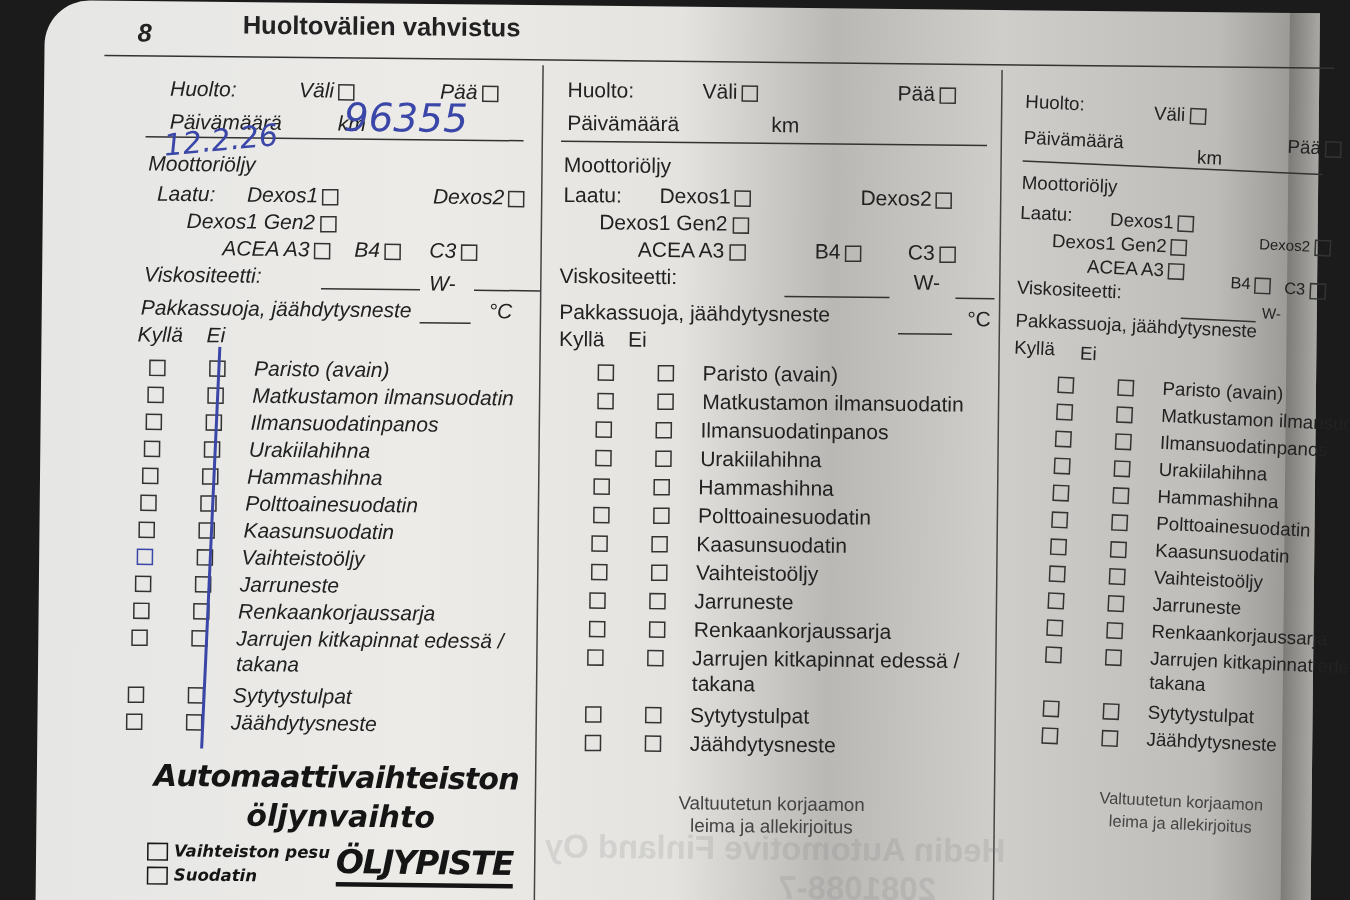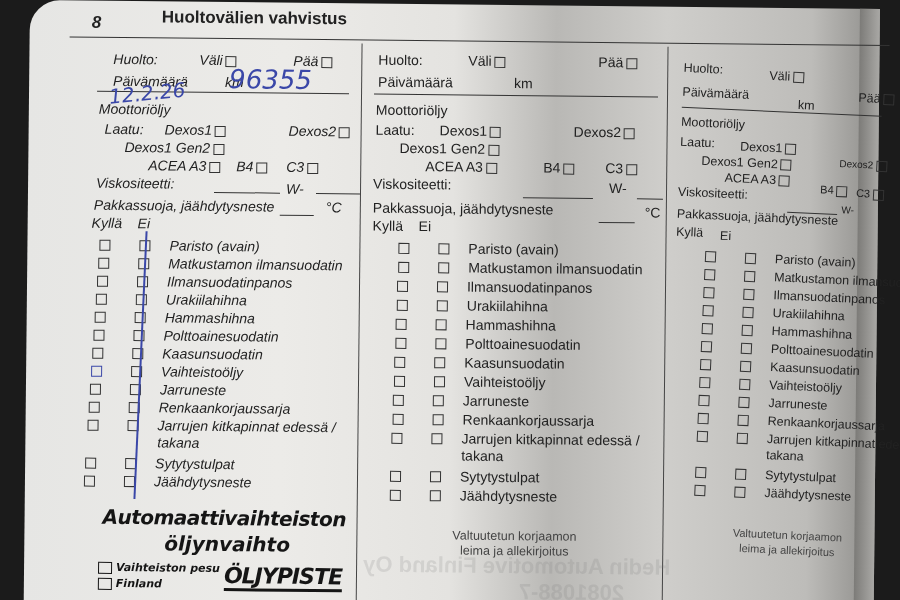--- a/index.html
+++ b/index.html
@@ -163,21 +163,21 @@
       </div>
 
     <div class="handwrite" style="left:160px;top:22px;font-size:26px">96355</div>
     <div class="handwrite" style="left:40px;top:40px;font-size:20px;transform:rotate(-6deg)">12.2.26</div>
     <div class="ink-line" style="left:78px;top:190px;height:268px;transform:rotate(2deg)"></div>
 
     <div class="auto-stamp" style="left:0;top:464px">
       <div class="l1" style="position:absolute;left:38px;top:0">Automaattivaihteiston</div>
       <div class="l2" style="left:100px">öljynvaihto</div>
       <div class="opt" style="left:34px;top:56px"><span class="sq"></span><span>Vaihteiston pesu</span></div>
-      <div class="opt" style="left:34px;top:72px"><span class="sq"></span><span>Finland</span></div>
+      <div class="opt" style="left:34px;top:72px"><span class="sq"></span><span>Suodatin</span></div>
       <div class="brand" style="left:160px;top:58px">ÖLJYPISTE</div>
     </div>
   </div>
 
   <div class="col c2">
     <div class="row" style="left:4px;top:8px">Huolto:</div>
     <div class="row" style="left:94px;top:8px"><span>Väli</span><span class="box"></span></div>
     <div class="row" style="left:224px;top:8px"><span>Pää</span><span class="box"></span></div>
     <div class="row" style="left:4px;top:30px">Päivämäärä</div>
     <div class="row" style="left:140px;top:30px">km</div>

